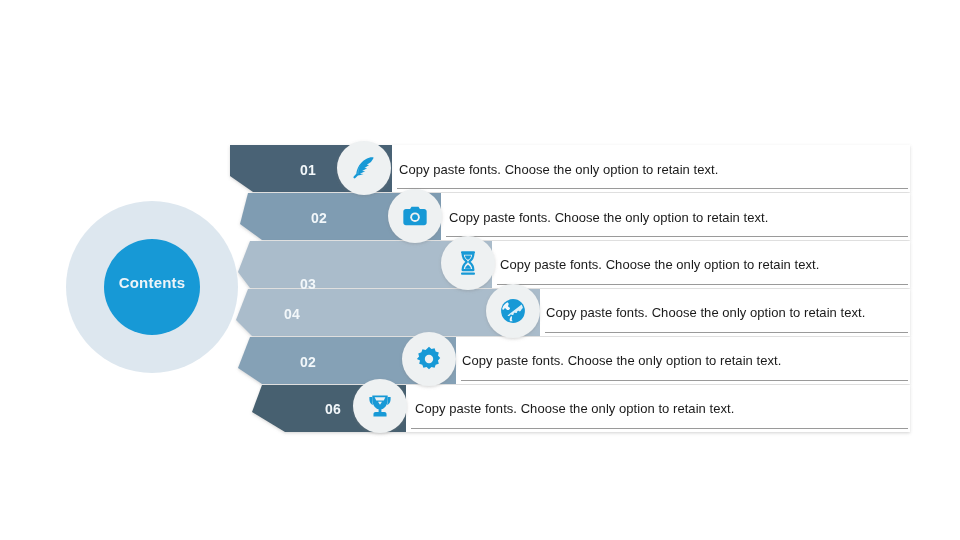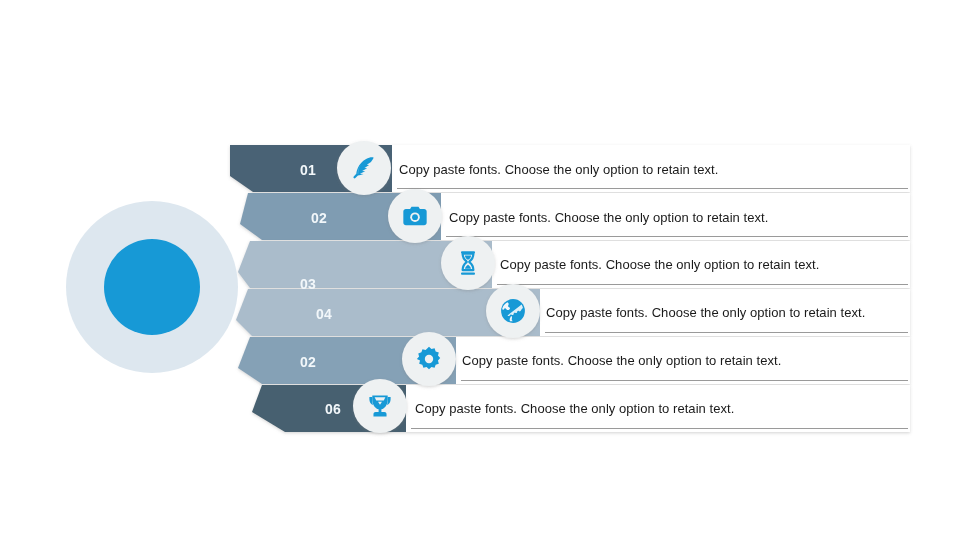--- a/index.html
+++ b/index.html
@@ -123,25 +123,26 @@
     <circle cx="364" cy="168" r="27" fill="#eef1f2" filter="url(#softshadow)"></circle>
     <circle cx="415" cy="216" r="27" fill="#eef1f2" filter="url(#softshadow)"></circle>
     <circle cx="468" cy="263" r="27" fill="#eef1f2" filter="url(#softshadow)"></circle>
     <circle cx="513" cy="311" r="27" fill="#eef1f2" filter="url(#softshadow)"></circle>
     <circle cx="429" cy="359" r="27" fill="#eef1f2" filter="url(#softshadow)"></circle>
     <circle cx="380" cy="406" r="27" fill="#eef1f2" filter="url(#softshadow)"></circle>
   </svg>
 
   <div class="overlay">
 
+    <div class="hub-label">Contents</div>
 
     <div class="row-number" style="left:300px; top:162px;">01</div>
     <div class="row-number" style="left:300px; top:210px;margin-left:11px;">02</div>
     <div class="row-number" style="left:300px; top:258px;margin-top:18px;">03</div>
-    <div class="row-number" style="left:316px; top:306px;">04</div>
+    <div class="row-number" style="left:284px; top:306px;">04</div>
     <div class="row-number" style="left:300px; top:354px;">02</div>
     <div class="row-number" style="left:300px; top:401px;padding-left:25px;">06</div>
 
     <div class="row-text" style="left:399px; top:162px;">Copy paste fonts. Choose the only option to retain text.</div>
     <div class="row-text" style="left:449px; top:210px;">Copy paste fonts. Choose the only option to retain text.</div>
     <div class="row-text" style="left:500px; top:257px;">Copy paste fonts. Choose the only option to retain text.</div>
     <div class="row-text" style="left:546px; top:305px;">Copy paste fonts. Choose the only option to retain text.</div>
     <div class="row-text" style="left:462px; top:353px;">Copy paste fonts. Choose the only option to retain text.</div>
     <div class="row-text" style="left:415px; top:401px;">Copy paste fonts. Choose the only option to retain text.</div>
 

